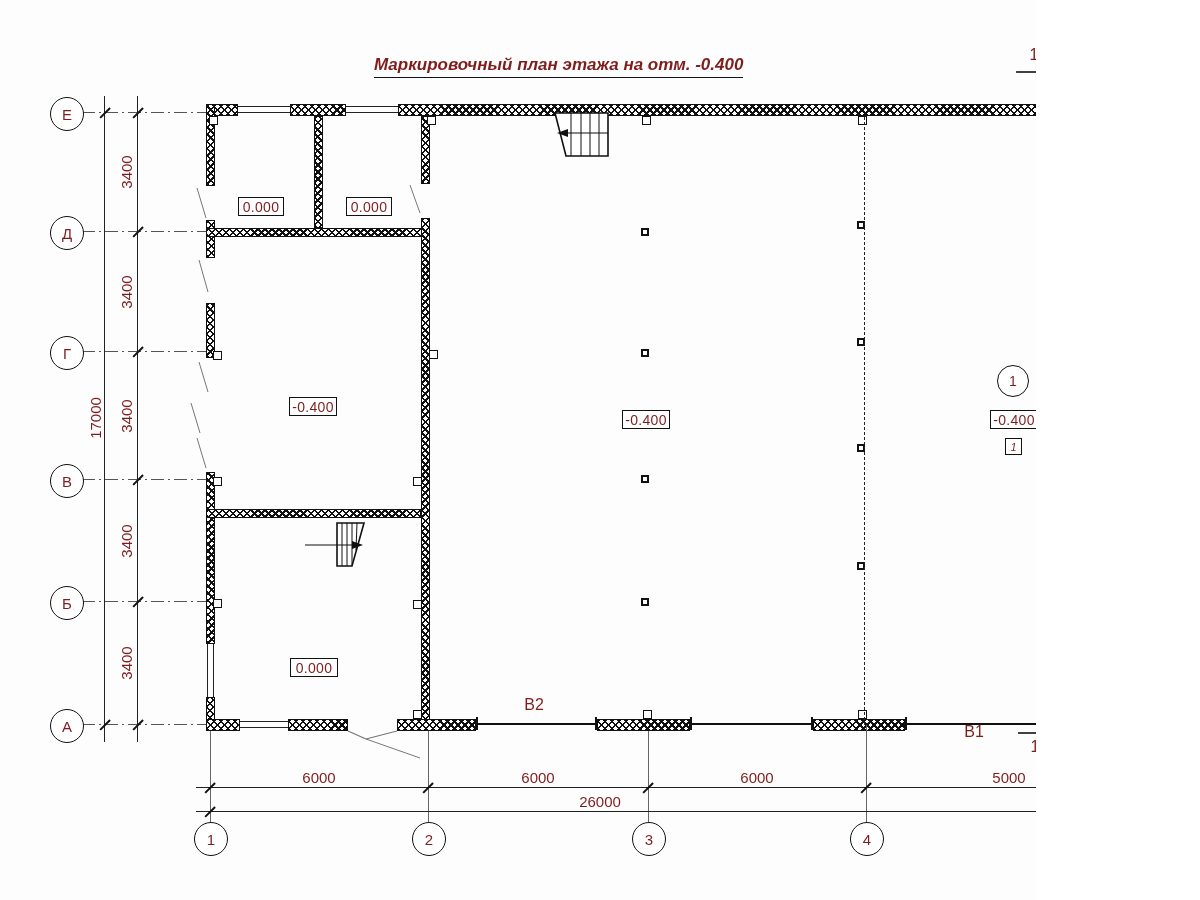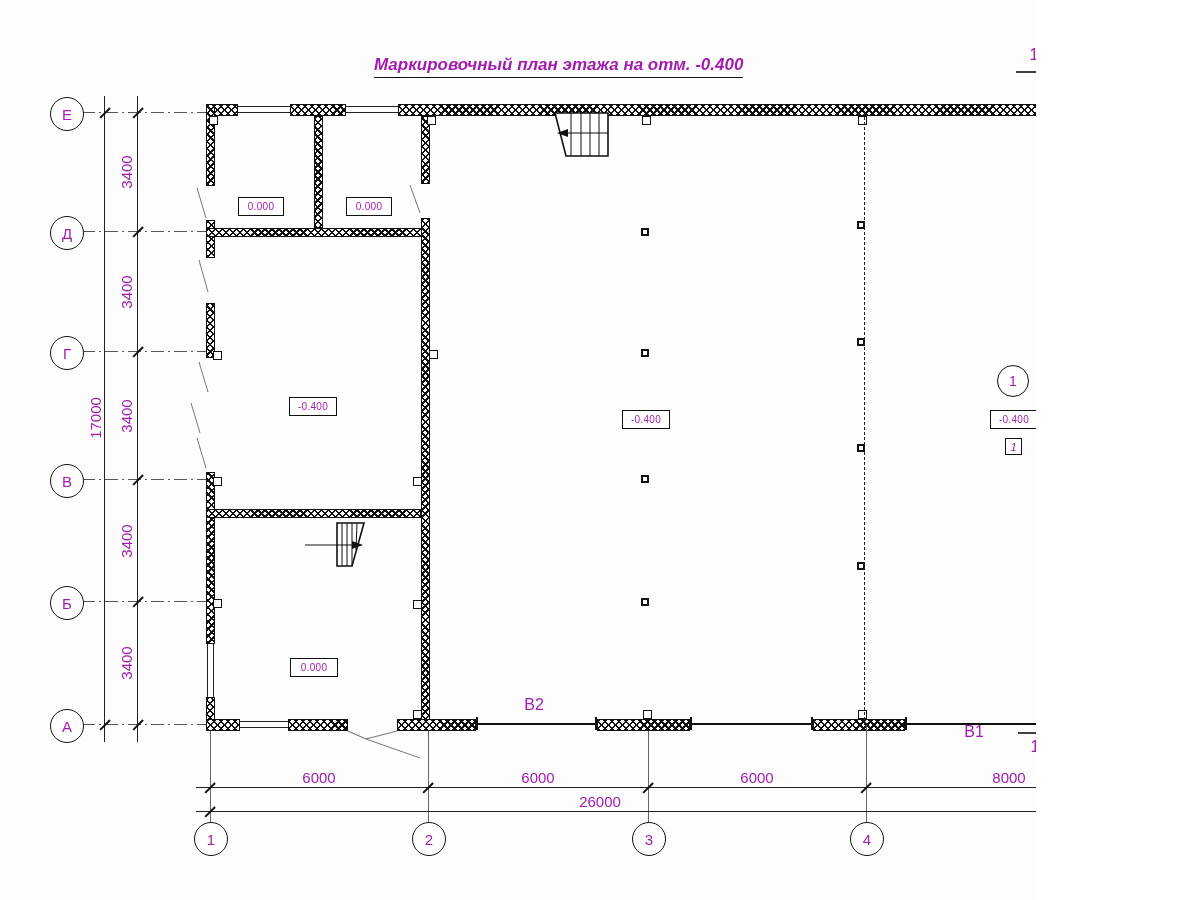--- a/index.html
+++ b/index.html
@@ -1,17 +1,17 @@
 <!DOCTYPE html>
 <html><head>
 <meta charset="utf-8">
 <style>
   html,body{margin:0;padding:0;background:#fff;}
   #plan{position:relative;width:1036px;height:900px;background:#fdfdfd;overflow:hidden;
-        font-family:"Liberation Sans","DejaVu Sans",sans-serif;color:#a21caf;}
+        font-family:"Liberation Sans","DejaVu Sans",sans-serif;color:#7f1d1d;}
   .abs{position:absolute;}
   
   .wl{background:
       repeating-linear-gradient(45deg,#111 0 1.8px,transparent 1.8px 5px),
       repeating-linear-gradient(135deg,#111 0 1.8px,transparent 1.8px 5px),#fff;
       border:1.5px solid #111;box-sizing:border-box;}
   .winH{height:7px;border-top:1.3px solid #222;border-bottom:1.3px solid #222;box-sizing:border-box;}
   .winV{width:7px;border-left:1.3px solid #222;border-right:1.3px solid #222;box-sizing:border-box;}
   .thinH{height:1.5px;background:#111;}
   .bar{width:1.6px;height:13px;background:#111;}
@@ -19,21 +19,21 @@
   .csq{background:#fff;border:2px solid #111;width:8px;height:8px;box-sizing:border-box;}
   .dash{width:0;border-left:1.6px dashed #222;}
   .axh{height:1.2px;background:repeating-linear-gradient(90deg,#555 0 13px,transparent 13px 17px,#555 17px 19px,transparent 19px 23px);}
   .dimh{height:1.3px;background:#222;}
   .dimv{width:1.3px;background:#222;}
   .extv{width:1.1px;background:#666;}
   .tk{width:14px;height:1.7px;background:#111;transform:rotate(-45deg);}
   .bub{width:32px;height:32px;border:1.4px solid #111;border-radius:50%;background:#fff;
        display:flex;align-items:center;justify-content:center;font-size:15px;}
   .ebox{border:1.6px solid #111;background:#fff;height:17px;display:flex;align-items:center;
-        justify-content:center;font-size:10px;letter-spacing:.3px;box-sizing:content-box;}
+        justify-content:center;font-size:14px;letter-spacing:.3px;box-sizing:content-box;}
   .vlab{width:80px;height:18px;text-align:center;font-size:15px;transform:rotate(-90deg);}
   .hlab{width:80px;height:18px;text-align:center;font-size:15px;}
   .t16{font-size:16px;text-align:center;}
   .title{font-size:17px;font-style:italic;font-weight:bold;border-bottom:1.5px solid #111;
          padding-bottom:2px;white-space:nowrap;}
   .zcir{width:30px;height:30px;border:1.3px solid #111;border-radius:50%;background:#fff;
         display:flex;align-items:center;justify-content:center;font-size:14px;}
   .zsq{width:15px;height:15px;border:1.3px solid #111;background:#fff;display:flex;align-items:center;
        justify-content:center;font-size:11px;font-style:italic;}
   svg{position:absolute;left:0;top:0;}
@@ -203,21 +203,21 @@
   <div class="abs tk" style="left:203px;top:787px"></div>
   <div class="abs tk" style="left:421px;top:787px"></div>
   <div class="abs tk" style="left:641px;top:787px"></div>
   <div class="abs tk" style="left:859px;top:787px"></div>
   <div class="abs tk" style="left:1145px;top:787px"></div>
   <div class="abs tk" style="left:203px;top:811px"></div>
   <div class="abs tk" style="left:1145px;top:811px"></div>
   <div class="abs hlab" style="left:279px;top:769px">6000</div>
   <div class="abs hlab" style="left:498px;top:769px">6000</div>
   <div class="abs hlab" style="left:717px;top:769px">6000</div>
-  <div class="abs hlab" style="left:969px;top:769px">8000</div>
+  <div class="abs hlab" style="left:969px;top:769px">5000</div>
   <div class="abs hlab" style="left:560px;top:793px">26000</div>
 
   <div class="abs bub" style="left:194px;top:822px">
       <span>1</span>
     </div>
   <div class="abs bub" style="left:412px;top:822px">
       <span>2</span>
     </div>
   <div class="abs bub" style="left:632px;top:822px">
       <span>3</span>

